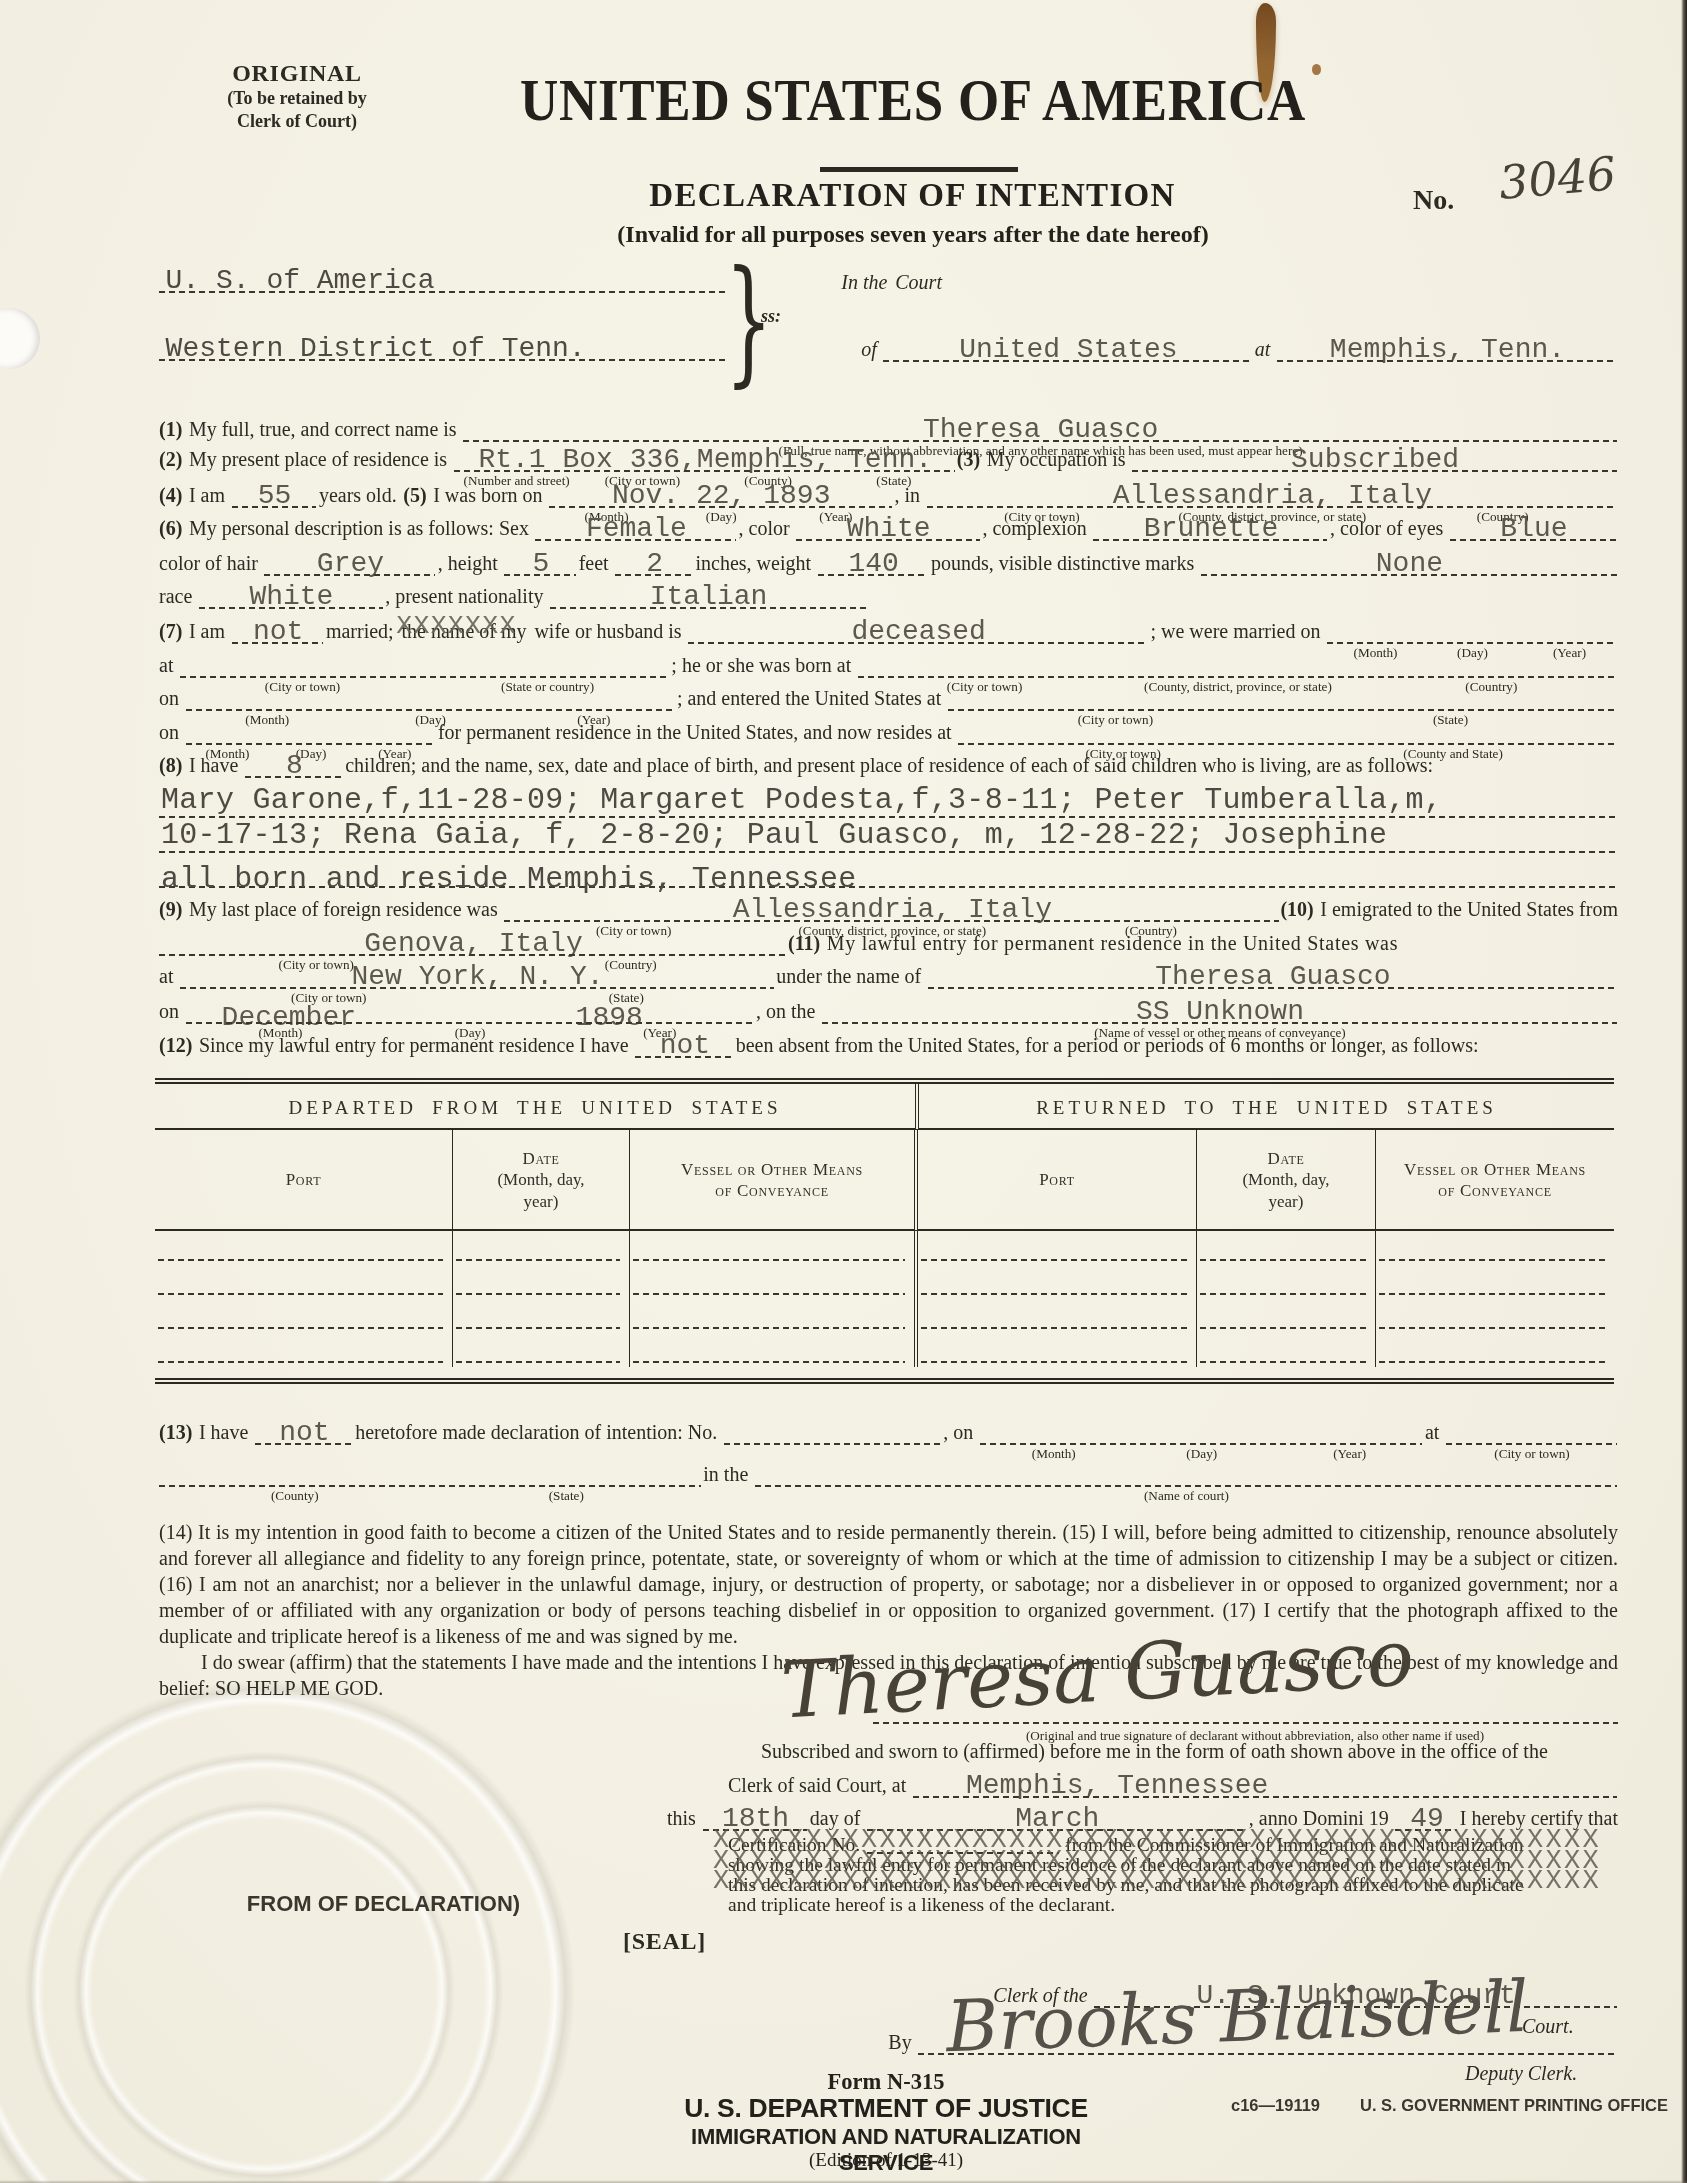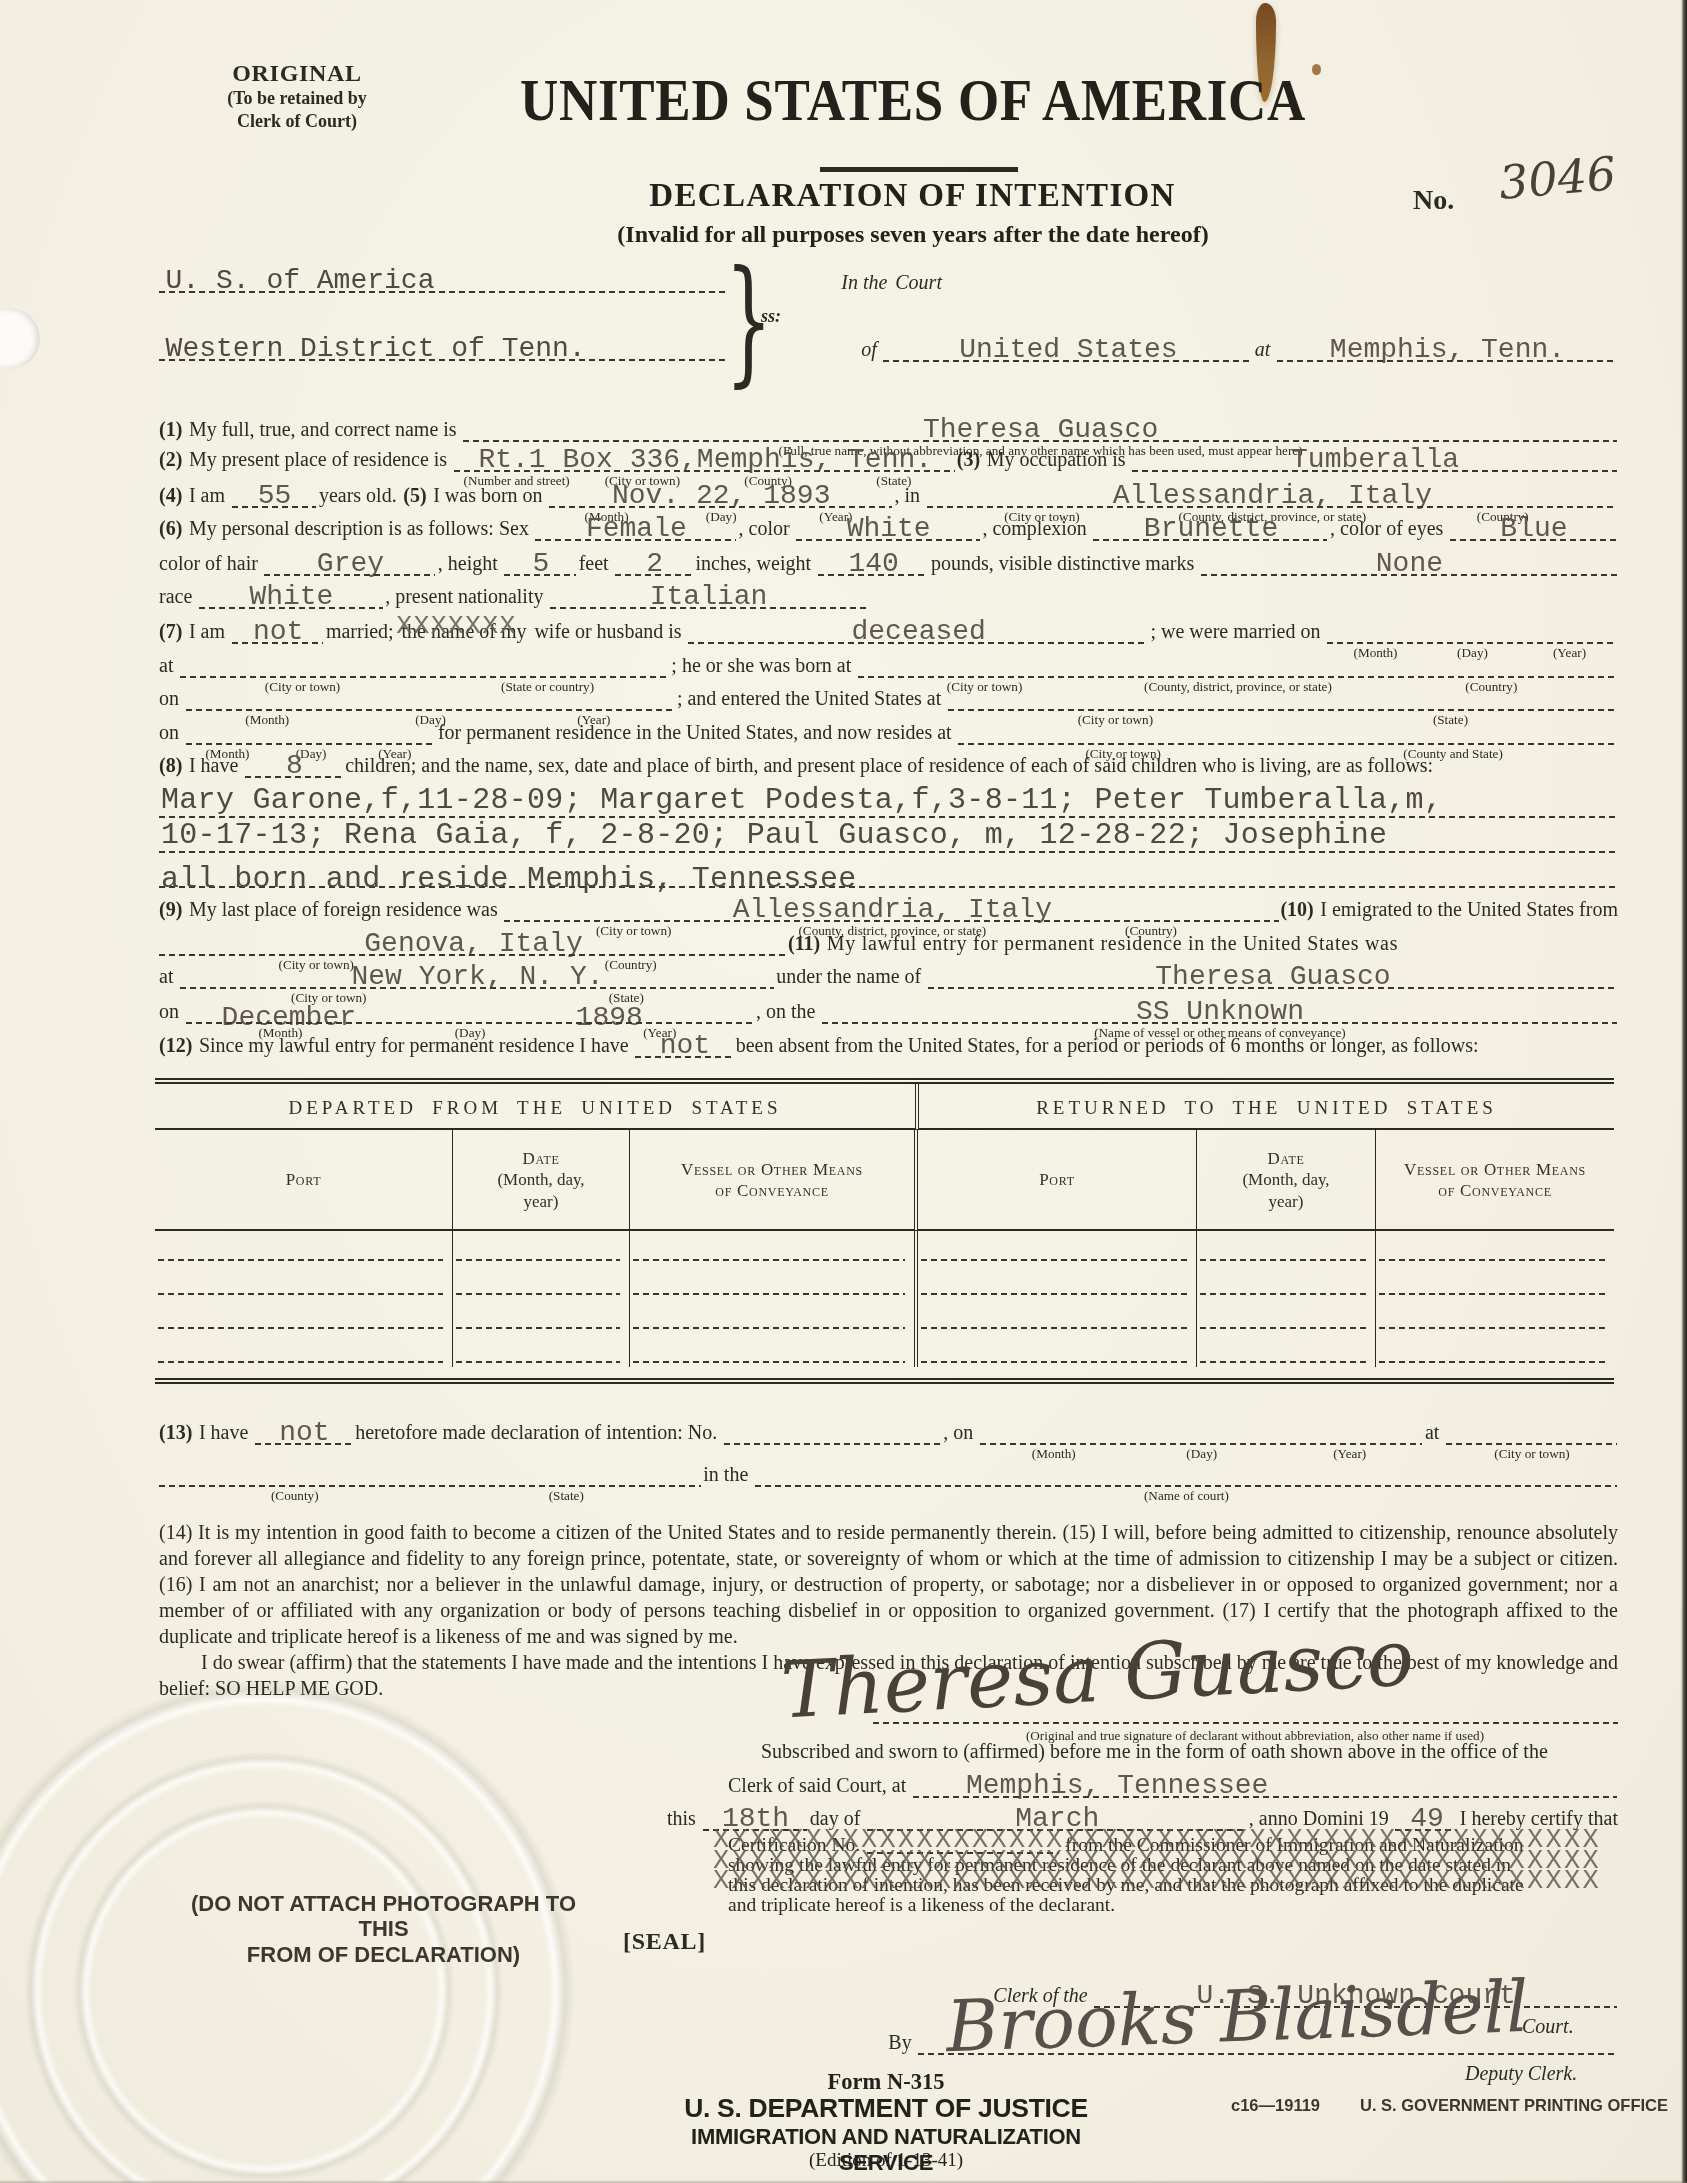--- a/index.html
+++ b/index.html
@@ -147,21 +147,21 @@
       <span class="caps">
         <span>(Number and street)</span>
         <span>(City or town)</span>
         <span>(County)</span>
         <span>(State)</span>
       </span>
     </span>
     <span class="num">(3)</span>
     <span class="pl">My occupation is</span>
     <span class="seg grow">
-      <span class="tv">Tumberalla</span>
+      <span class="tv">Subscribed</span>
     </span>
   </div>
 
   <div class="row" style="left:159px;right:69px;top:474px;">
     <span class="num">(4)</span>
     <span class="pl">I am</span>
     <span class="seg" style="flex:0 0 86px">
       <span class="tv">55</span>
     </span>
     <span class="pl">years old.</span>
@@ -526,21 +526,20 @@
     </div>
     <div>showing the lawful entry for permanent residence of the declarant above named on the date stated in</div>
     <div>this declaration of intention, has been received by me, and that the photograph affixed to the duplicate</div>
     <div>and triplicate hereof is a likeness of the declarant.</div>
   </div>
   <div class="xl" style="top:1827px;">XXXXXXXXXXXXXXXXXXXXXXXXXXXXXXXXXXXXXXXXXXXXXXXX</div>
   <div class="xl" style="top:1848px;">XXXXXXXXXXXXXXXXXXXXXXXXXXXXXXXXXXXXXXXXXXXXXXXX</div>
   <div class="xl" style="top:1868px;">XXXXXXXXXXXXXXXXXXXXXXXXXXXXXXXXXXXXXXXXXXXXXXXX</div>
 
   <div class="donot">
-    <div>(DO NOT ATTACH PHOTOGRAPH TO THIS</div>
     <div>FROM OF DECLARATION)</div>
   </div>
   <div class="sealtxt">[SEAL]</div>
 
   <div class="row" style="left:992px;right:69px;top:1974px;">
     <span class="pl it">Clerk of the</span>
     <span class="seg grow">
       <span class="tv">U. S. Unknown Court</span>
     </span>
   </div>

